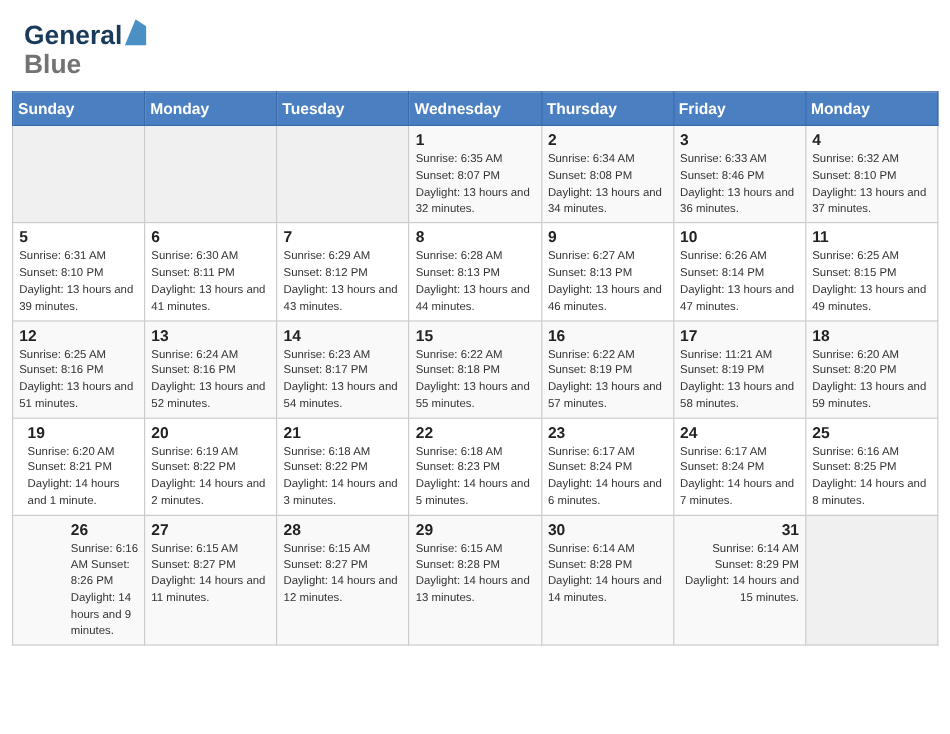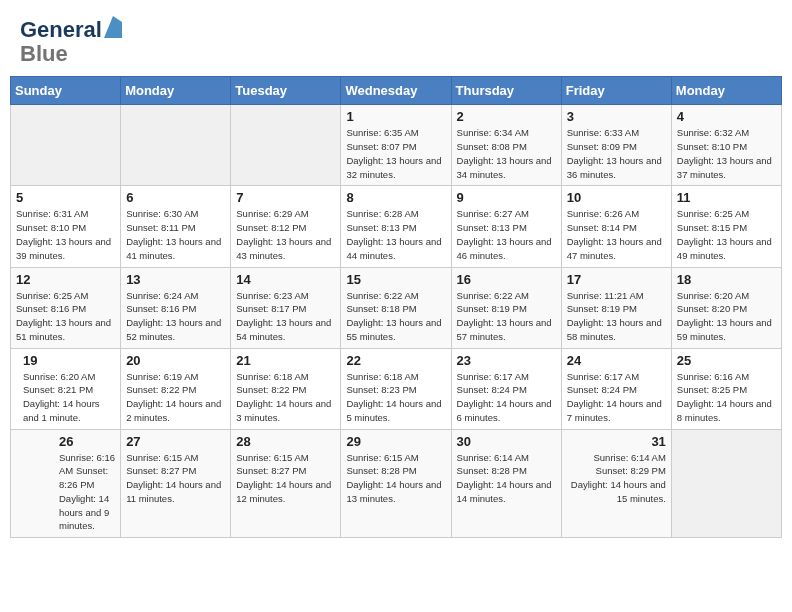--- a/index.html
+++ b/index.html
@@ -135,21 +135,21 @@
         <td style="background-color: rgb(249, 249, 249);">
           <div class="day-num">2</div>
           <div class="day-info">Sunrise: 6:34 AM
 Sunset: 8:08 PM
 Daylight: 13 hours
 and 34 minutes.</div>
         </td>
         <td style="background-color: rgb(249, 249, 249);">
           <div class="day-num">3</div>
           <div class="day-info">Sunrise: 6:33 AM
-Sunset: 8:09 PM
+Sunset: 8:46 PM
 Daylight: 13 hours
 and 36 minutes.</div>
         </td>
         <td style="background-color: rgb(249, 249, 249);">
           <div class="day-num">4</div>
           <div class="day-info">Sunrise: 6:32 AM
 Sunset: 8:10 PM
 Daylight: 13 hours
 and 37 minutes.</div>
         </td>

